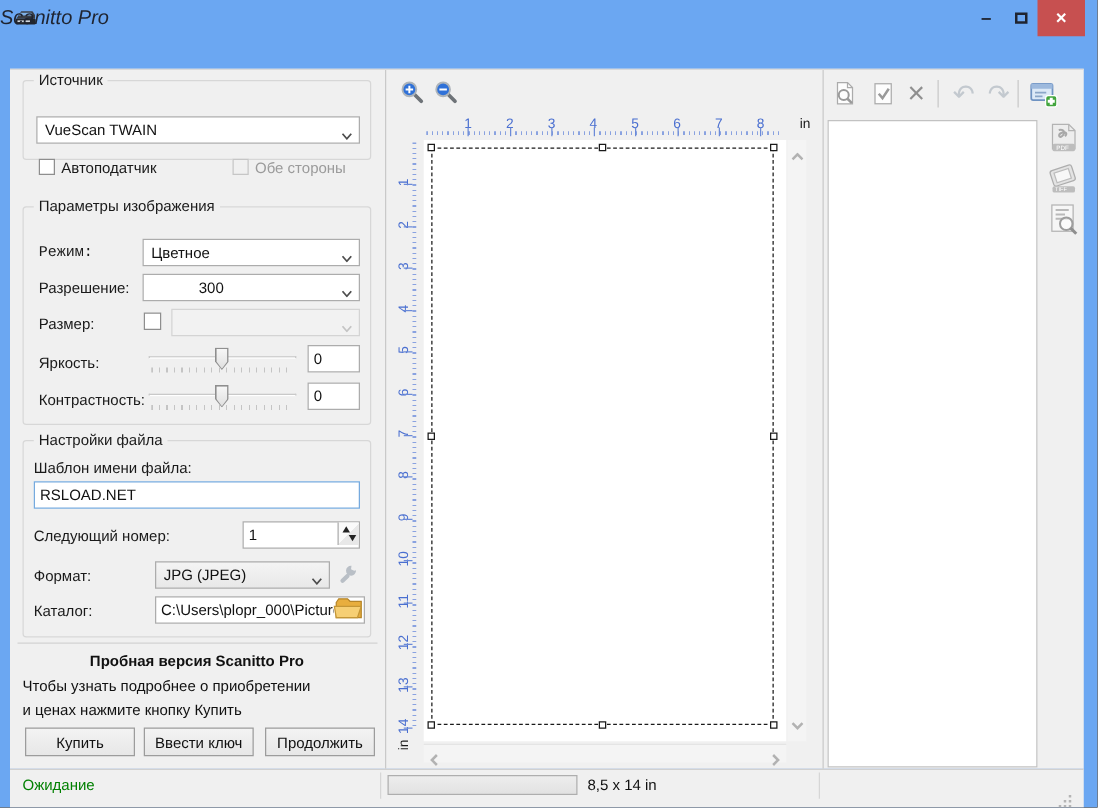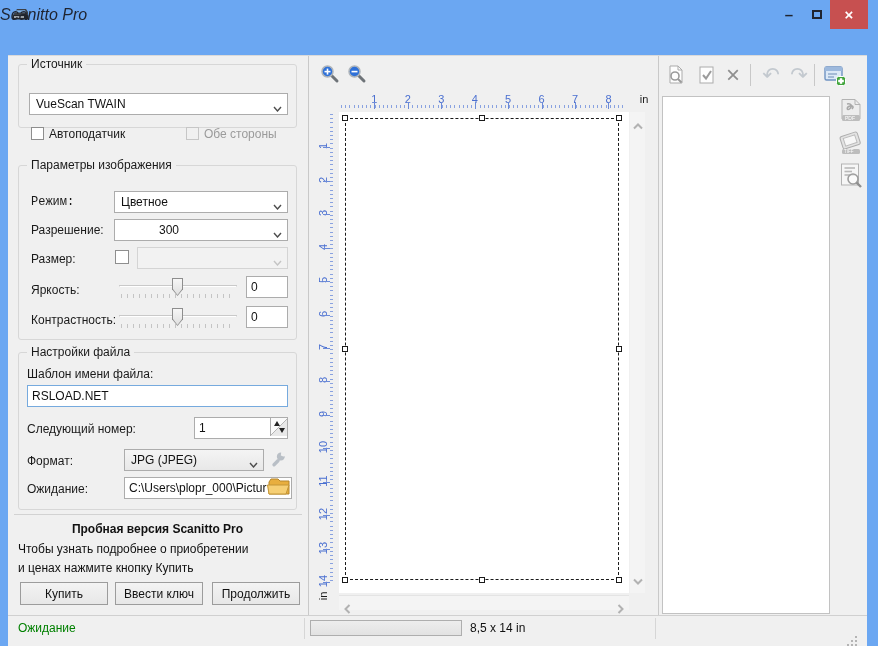--- a/index.html
+++ b/index.html
@@ -222,21 +222,21 @@
                 <polyline points="1,1 4.5,5 8,1" fill="none" stroke="#4d4d4d" stroke-width="1.4"></polyline>
               </svg></span>
         </div>
         <span style="position:absolute; left:250px; top:96px;">
           <svg width="21" height="21">
               <path d="M15.8 7.2 a4 4 0 1 1 -3.6 -3.6 l-0.4 2.8 2.5 1.2 z" fill="#b9bfc6"></path>
               <rect x="2.5" y="12" width="9" height="3.4" rx="1.7" transform="rotate(-45 7 13.7)" fill="#b9bfc6"></rect>
             </svg>
         </span>
 
-        <span class="lbl" style="left:8px; top:129px;">Ожидание:</span>
+        <span class="lbl" style="left:8px; top:129px;">Каталог:</span>
         <input class="tin" style="left: 105px; top: 124px; width: 168px; padding-right: 24px;" value="C:\Users\plopr_000\Pictures\S">
         <span style="position:absolute; left:247px; top:122px;">
           <svg width="26" height="24">
               <path d="M3 7 L5 4 H12 L14 6 H23 V19 H3 Z" fill="#e8ae3e" stroke="#b5852a"></path>
               <path d="M1.5 10 H17 L23 10 L20 19 H3 Z" fill="#f6cf74" stroke="#c49636"></path>
             </svg>
         </span>
       </div>
 
       <div id="trial-sep"></div>

